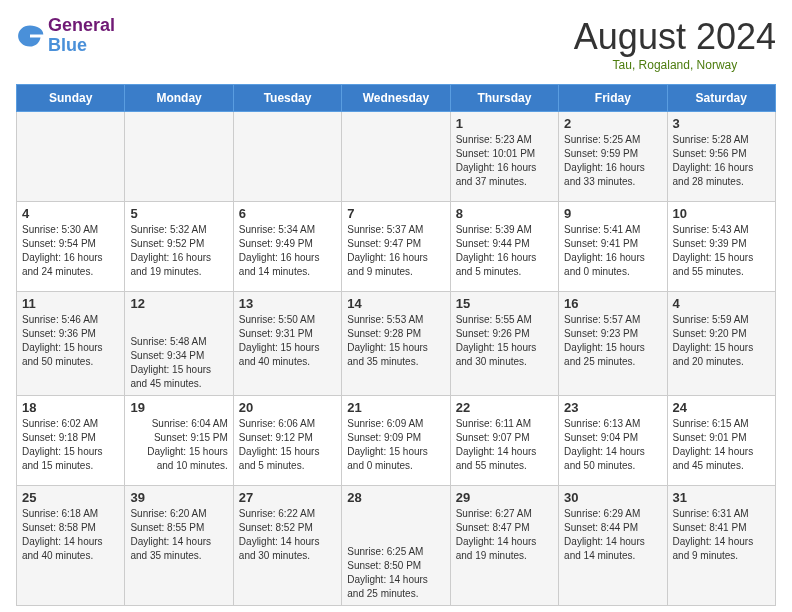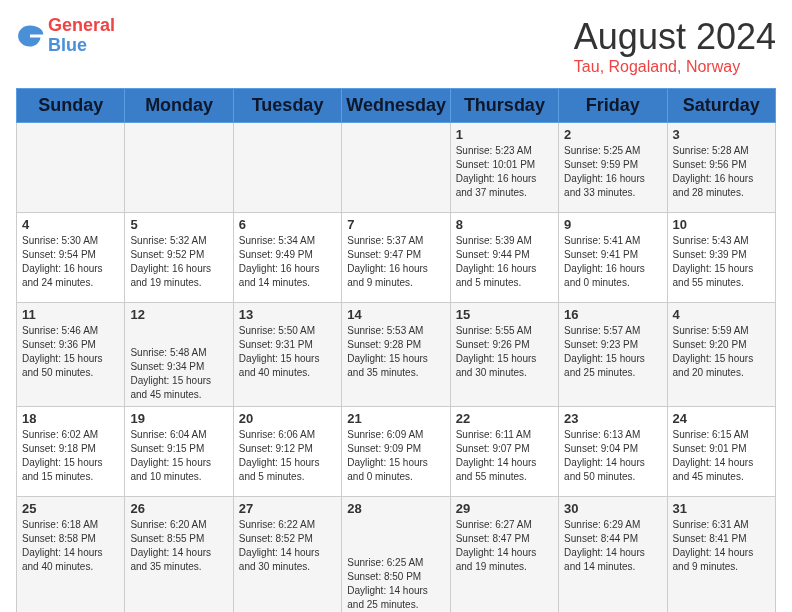--- a/index.html
+++ b/index.html
@@ -22,54 +22,54 @@
       gap: 4px;
     }
     .logo-text {
       display: flex;
       flex-direction: column;
       line-height: 1.1;
     }
     .logo-general {
       font-size: 18px;
       font-weight: bold;
-      color: #ef4444;
+      color: #701a75;
     }
     .logo-blue {
       font-size: 18px;
       font-weight: bold;
       color: #4a90d9;
     }
     .logo-icon {
       width: 28px;
       height: 28px;
     }
     .title-section {
-      text-align: left;
+      text-align: center;
     }
     .month-year {
       font-size: 36px;
       font-weight: normal;
       color: #333;
     }
     .location {
-      font-size: 16px;
-      color: #ef4444;
+      font-size: 12px;
+      color: #4d7c0f;
     }
     table {
       width: 100%;
       border-collapse: collapse;
       table-layout: fixed;
     }
     thead tr {
       background-color: #3a7dc9;
     }
     thead th {
-      color: #0f172a;
-      font-size: 18px;
+      color: #ffffff;
+      font-size: 12px;
       font-weight: bold;
       padding: 6px 4px;
       text-align: center;
       border: 1px solid #5a9de0;
     }
     tbody td {
       border: 1px solid #ccc;
       vertical-align: top;
       padding: 4px 5px;
       font-size: 10.5px;
@@ -261,21 +261,21 @@
       <tr>
         <td>
           <span class="day-number">18</span>
           <div class="day-info" style="white-space: pre-line;">Sunrise: 6:02 AM
 Sunset: 9:18 PM
 Daylight: 15 hours
 and 15 minutes.</div>
         </td>
         <td>
           <span class="day-number">19</span>
-          <div class="day-info" style="white-space: pre-line;">Sunrise: 6:04 AM
+          <div class="day-info" style="white-space: pre-line; text-align: right;">Sunrise: 6:04 AM
 Sunset: 9:15 PM
 Daylight: 15 hours
 and 10 minutes.</div>
         </td>
         <td>
           <span class="day-number">20</span>
           <div class="day-info" style="white-space: pre-line;">Sunrise: 6:06 AM
 Sunset: 9:12 PM
 Daylight: 15 hours
 and 5 minutes.</div>
@@ -311,21 +311,21 @@
       </tr>
       <tr>
         <td>
           <span class="day-number">25</span>
           <div class="day-info" style="white-space: pre-line;">Sunrise: 6:18 AM
 Sunset: 8:58 PM
 Daylight: 14 hours
 and 40 minutes.</div>
         </td>
         <td>
-          <span class="day-number">26</span>
+          <span class="day-number">39</span>
           <div class="day-info" style="white-space: pre-line;">Sunrise: 6:20 AM
 Sunset: 8:55 PM
 Daylight: 14 hours
 and 35 minutes.</div>
         </td>
         <td>
           <span class="day-number">27</span>
           <div class="day-info" style="white-space: pre-line;">Sunrise: 6:22 AM
 Sunset: 8:52 PM
 Daylight: 14 hours

